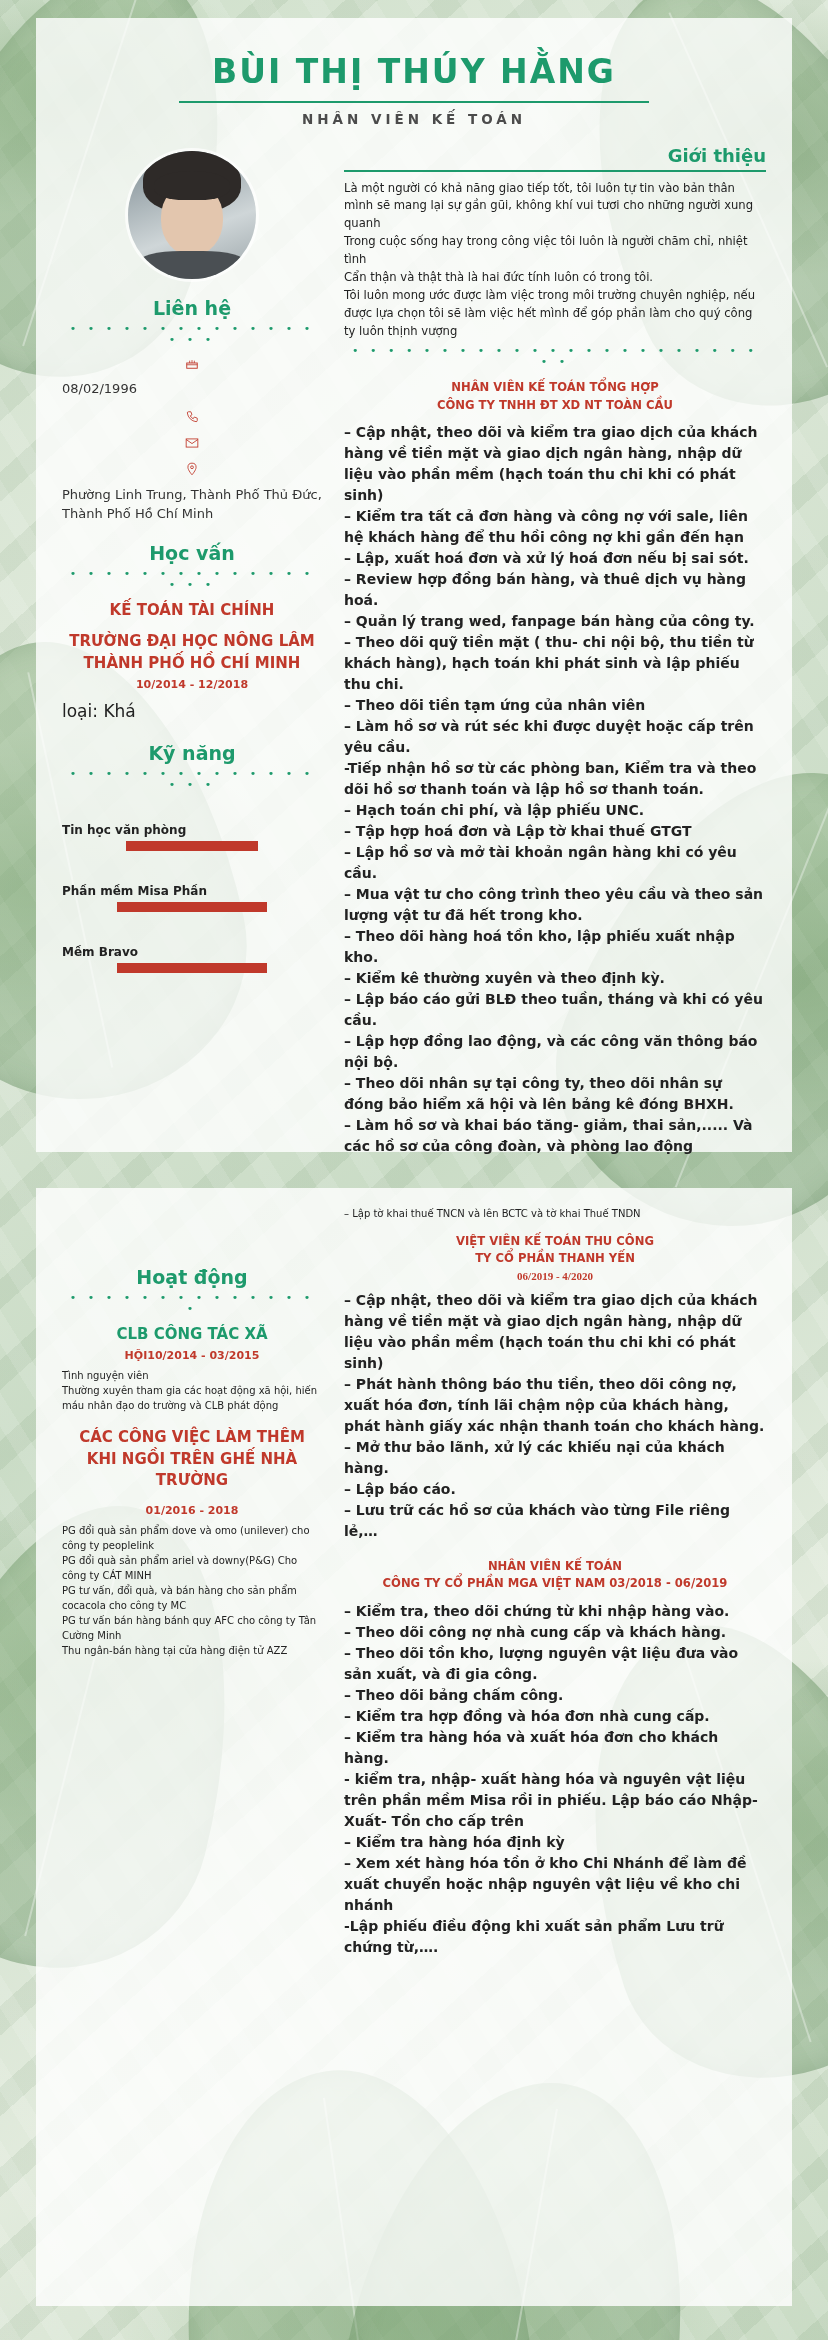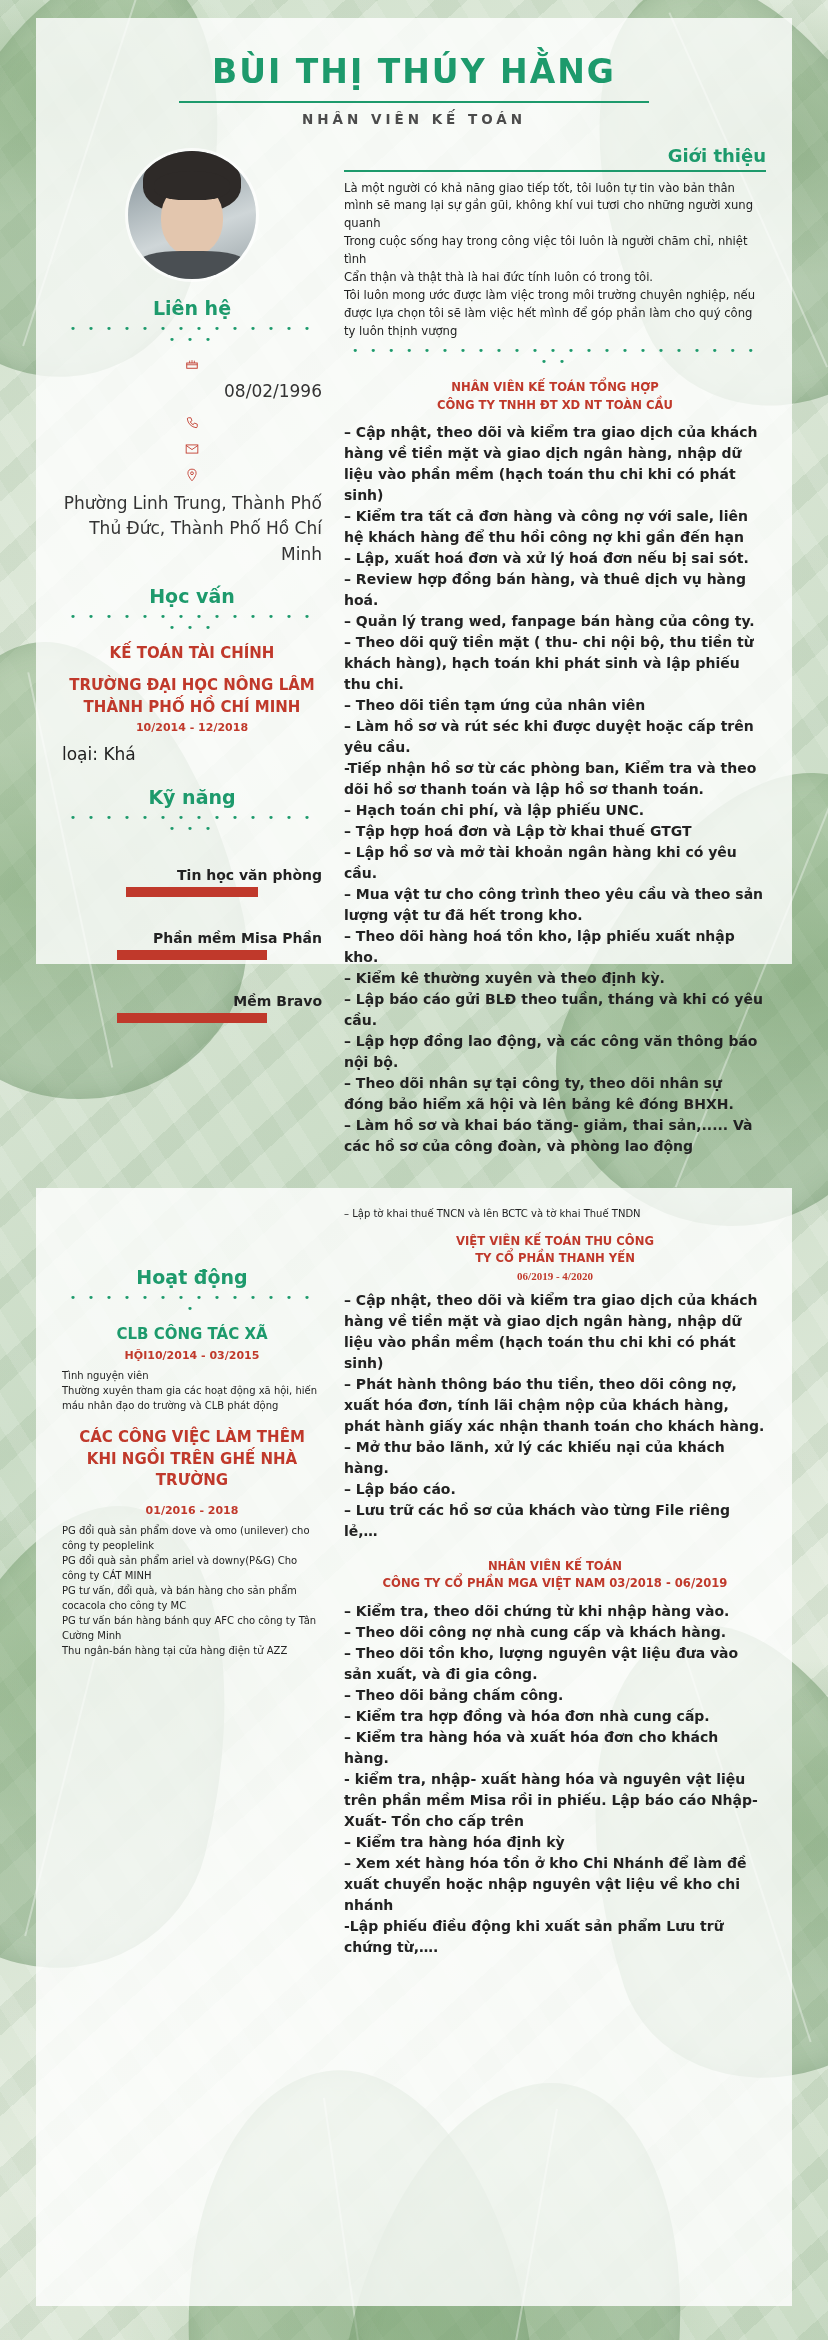--- a/index.html
+++ b/index.html
@@ -48,21 +48,21 @@
     background:rgba(255,255,255,.35); transform:translateX(-50%);
   }
 
   
   .sheet {
     position: absolute;
     background: rgba(255,255,255,.80);
     left: 36px;
     width: 756px;
   }
-  #sheet1 { top: 18px;   height: 946px; }
+  #sheet1 { top: 18px;   height: 1134px; }
   #sheet2 { top: 1188px; height: 1118px; }
 
   
   .header { padding: 34px 40px 10px; text-align: center; }
   .name {
     font-size: 33px;
     font-weight: bold;
     letter-spacing: 2px;
     color: #1d9a6c;
   }
@@ -109,30 +109,30 @@
     font-size: 19px;
     font-weight: bold;
     margin-top: 18px;
   }
   .dots {
     text-align:center; color:#1d9a6c; letter-spacing:4px;
     font-size: 11px; margin-top: 4px; line-height: 1;
   }
   .sec-title-r { color:#1d9a6c; font-size:18px; font-weight:bold; text-align:center; margin-top:4px; }
 
-  .l-text { font-size: 17px; color:#333; text-align:right; line-height:1.5; margin-top:8px; }
+  .l-text { font-size: 13px; color:#333; text-align:left; line-height:1.5; margin-top:8px; }
   .l-head { font-size:15px; font-weight:bold; color:#c0392b; text-align:center; line-height:1.45; margin-top:10px; }
   .l-head.green { color:#1d9a6c; }
   .l-date { font-size:11px; font-weight:bold; color:#c0392b; text-align:center; margin-top:3px; }
   .l-left { font-size:17px; color:#222; text-align:left; line-height:1.5; }
 
   .contact-icons { display:flex; justify-content:center; gap:10px; margin-top:10px; }
   .ico { width:14px; height:16px; }
   .bar-group { margin-top: 12px; }
-  .bar-label { font-size:14px; font-weight:bold; color:#222; text-align:right; margin-bottom:4px;margin-top:33px; }
+  .bar-label { font-size:12px; font-weight:bold; color:#222; text-align:left; margin-bottom:4px;margin-top:33px; }
   .bar { height:10px; background:#c0392b; margin: 0 auto 12px; }
 
   .r-para { font-size:11.6px; color:#222; line-height:1.55; margin-top:8px; }
   .r-head { font-size:11.6px; font-weight:bold; color:#c0392b; text-align:center; line-height:1.5; margin-top:12px; }
   .r-date { font-size:11px; font-weight:bold; color:#c0392b; text-align:center; margin-top:2px;font-family:Liberation Serif, serif; }
   .r-list { font-size:14px; color:#222; line-height:1.5; margin-top:8px; white-space:pre-line;font-weight:bold; }
 
   
   .body2 { display:flex; padding: 18px 26px 0 26px; }
   .p2-left  { width: 272px; padding-right: 12px; }

